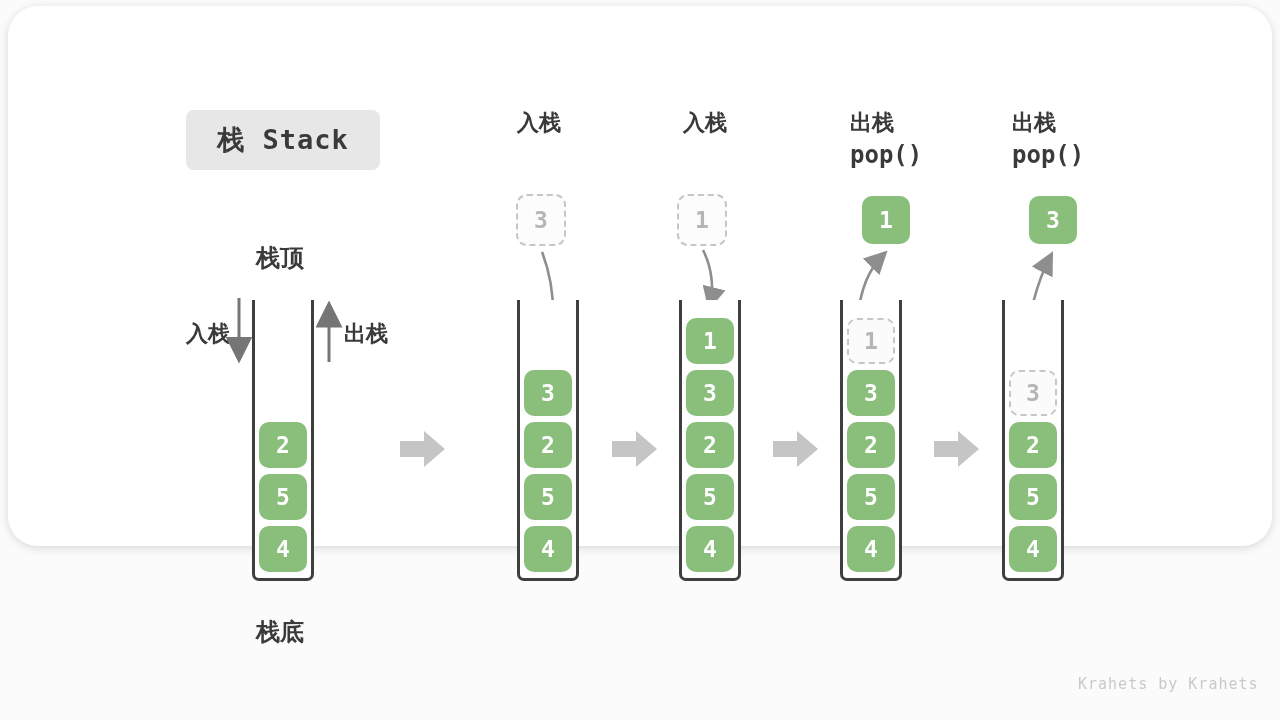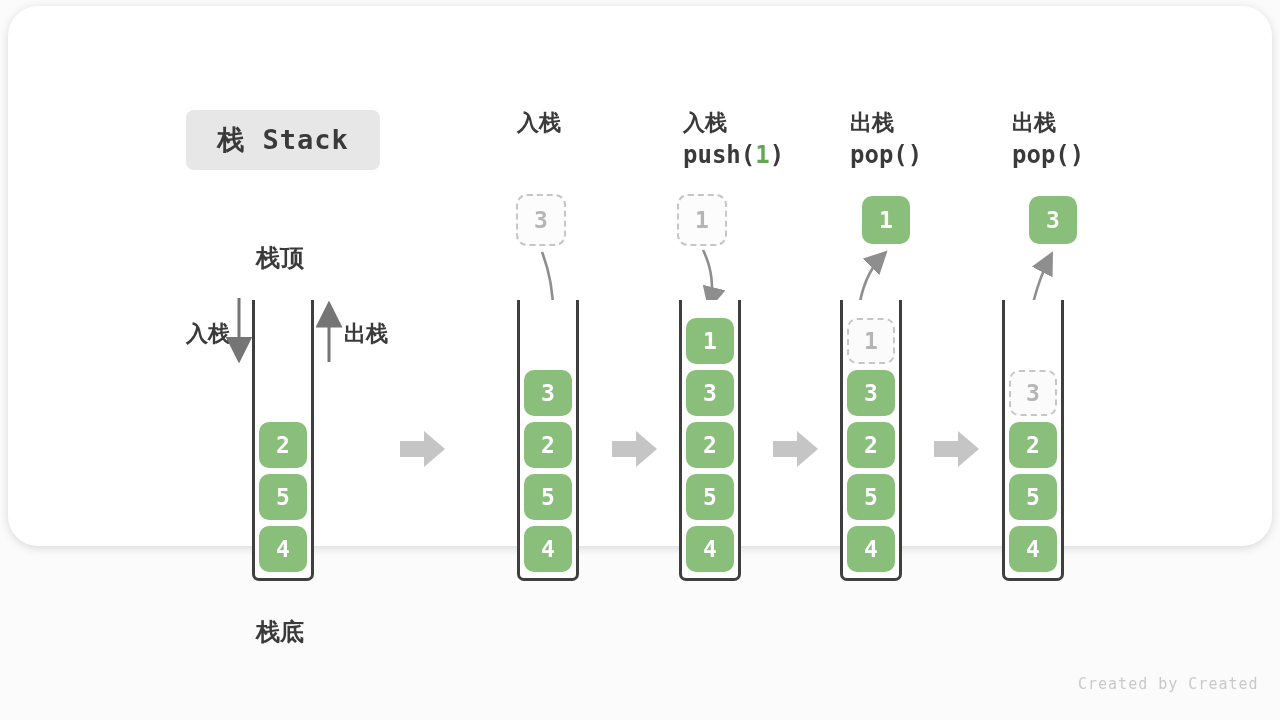--- a/index.html
+++ b/index.html
@@ -96,21 +96,20 @@
 
   <div class="title-box">
     <span>栈 Stack</span>
   </div>
 
   <div class="op-header" style="left:517px;">
     <div class="cn">入栈</div>
   </div>
   <div class="op-header" style="left:683px;">
     <div class="cn">入栈</div>
-    <div class="code"><span>push(</span><span class="arg">1</span><span>)</span></div>
   </div>
   <div class="op-header" style="left:850px;">
     <div class="cn">出栈</div>
     <div class="code"><span>pop(</span><span class="arg"></span><span>)</span></div>
   </div>
   <div class="op-header" style="left:1012px;">
     <div class="cn">出栈</div>
     <div class="code"><span>pop(</span><span class="arg"></span><span>)</span></div>
   </div>
 
@@ -200,14 +199,14 @@
   <svg style="left:612px;top:428px;" width="46" height="42" viewBox="0 0 46 42">
     <polygon points="0,13 24,13 24,3 45,21 24,39 24,29 0,29" fill="#c5c5c5"></polygon>
   </svg>
   <svg style="left:773px;top:428px;" width="46" height="42" viewBox="0 0 46 42">
     <polygon points="0,13 24,13 24,3 45,21 24,39 24,29 0,29" fill="#c5c5c5"></polygon>
   </svg>
   <svg style="left:934px;top:428px;" width="46" height="42" viewBox="0 0 46 42">
     <polygon points="0,13 24,13 24,3 45,21 24,39 24,29 0,29" fill="#c5c5c5"></polygon>
   </svg>
 
-  <div class="watermark">Created by Created</div>
+  <div class="watermark">Krahets by Krahets</div>
 </div>
 
 </body></html>

